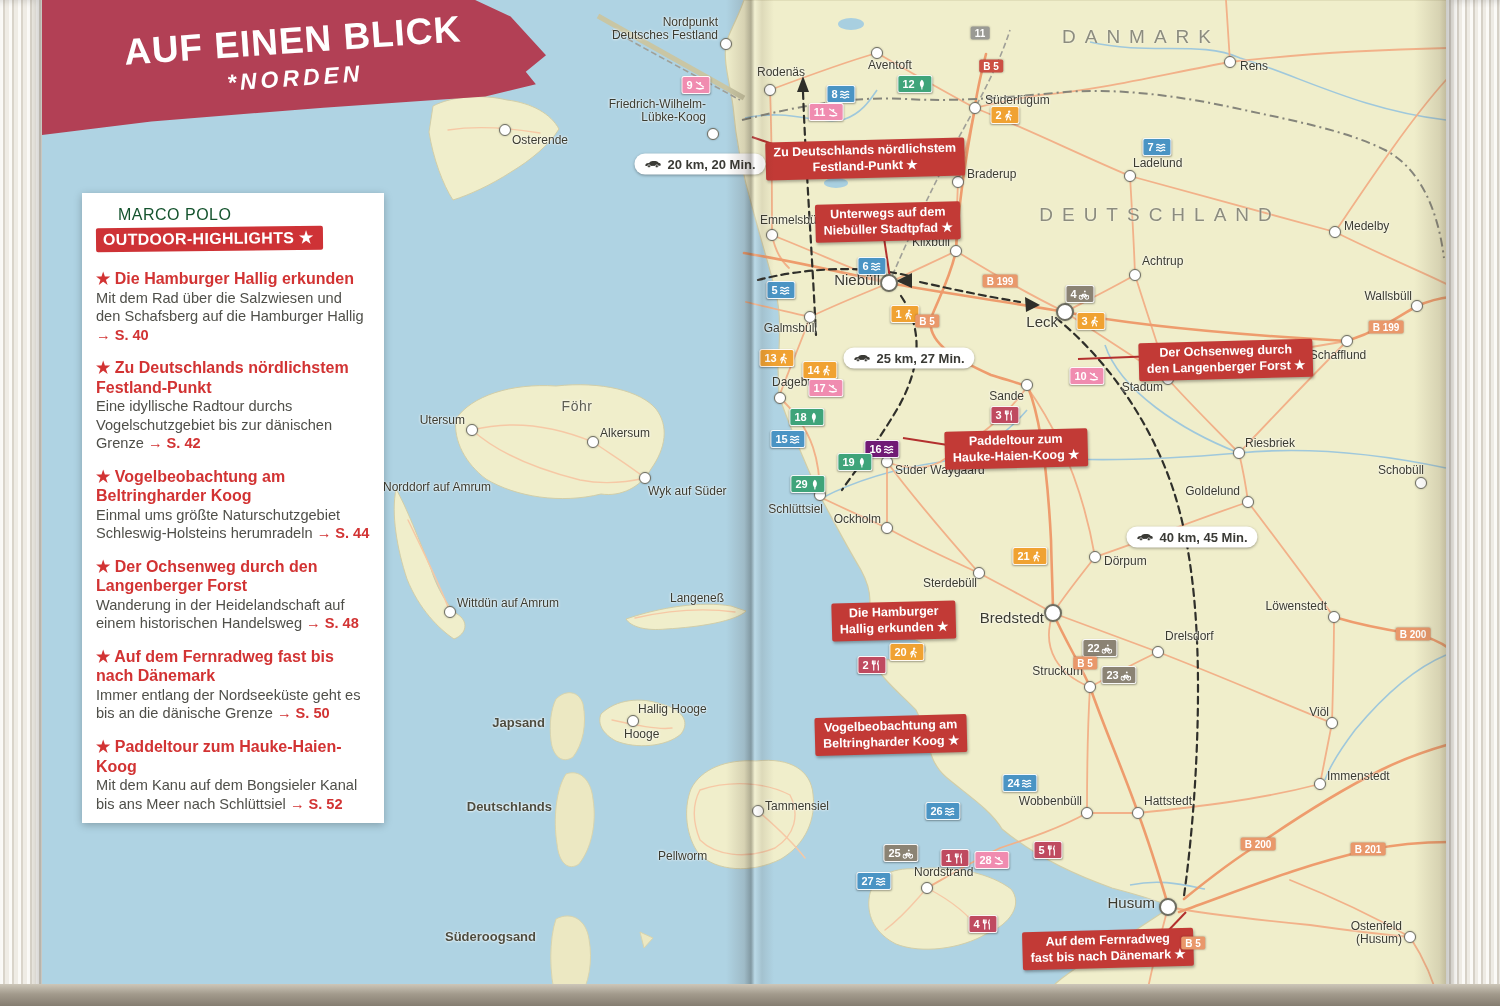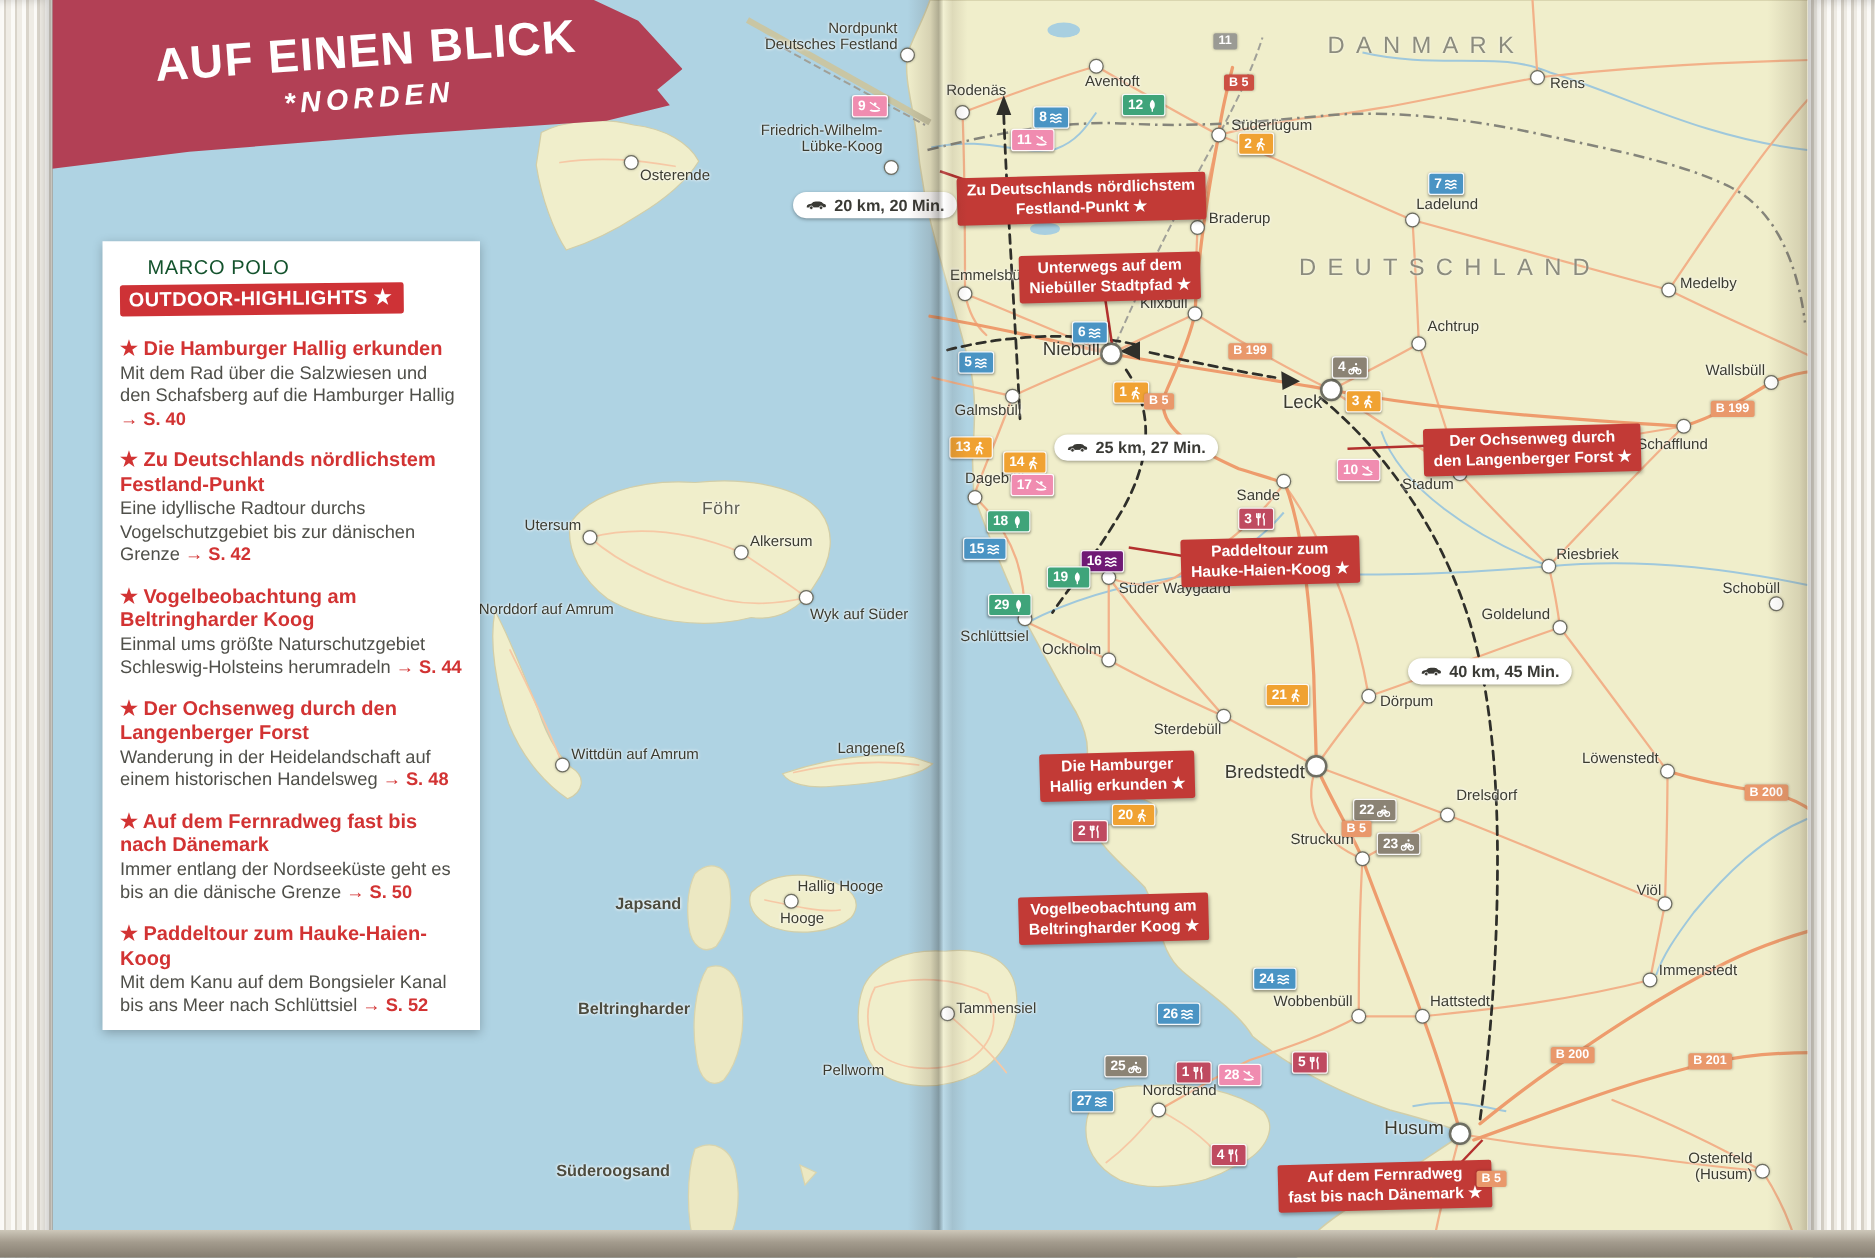--- a/index.html
+++ b/index.html
@@ -283,21 +283,21 @@
       <div class="tlabel" style="left: 648px; top: 485px;">Wyk auf Süder</div>
       <div class="tdot" style="left: 450px; top: 612px;"></div>
       <div class="tlabel" style="left: 457px; top: 597px;">Wittdün auf Amrum</div>
       <div class="tdot" style="left: 633px; top: 721px;"></div>
       <div class="tlabel" style="left: 638px; top: 703px;">Hallig Hooge</div>
       <div class="tlabel isl a-m" style="left: 577px; top: 388px;">Föhr</div>
       <div class="tlabel " style="left: 383px; top: 481px;">Norddorf auf Amrum</div>
       <div class="tlabel " style="left: 670px; top: 592px;">Langeneß</div>
       <div class="tlabel " style="left: 604px; top: 728px; margin-left: 20px;">Hooge</div>
       <div class="tlabel sand a-e" style="left: 545px; top: 716px;">Japsand</div>
-      <div class="tlabel sand a-e" style="left: 552px; top: 800px;">Beltringharder</div>
+      <div class="tlabel sand a-e" style="left: 552px; top: 800px;">Deutschlands</div>
       <div class="tlabel sand a-e" style="left: 536px; top: 930px;">Süderoogsand</div>
       <div class="tlabel " style="left: 658px; top: 850px;">Pellworm</div>
       <div class="region" style="left: 1141px; top: 26px;">DANMARK</div>
       <div class="region" style="left: 1160px; top: 204px;">DEUTSCHLAND</div>
       <div class="badge" style="left: 696px; top: 85px; background: rgb(240, 140, 176);">
         <span>9</span>
         <svg viewBox="0 0 12 12">
           <line x1="2" y1="2.2" x2="10" y2="7.6" stroke="#fff" stroke-width="1.2" stroke-linecap="round"></line>
           <circle cx="6.2" cy="3.4" r="1.2" fill="#fff"></circle>
           <path d="M1.2 9.4 Q6 11.6 10.8 9.4 L9.4 8.2 Q6 9.4 2.6 8.2 Z" fill="#fff"></path>

